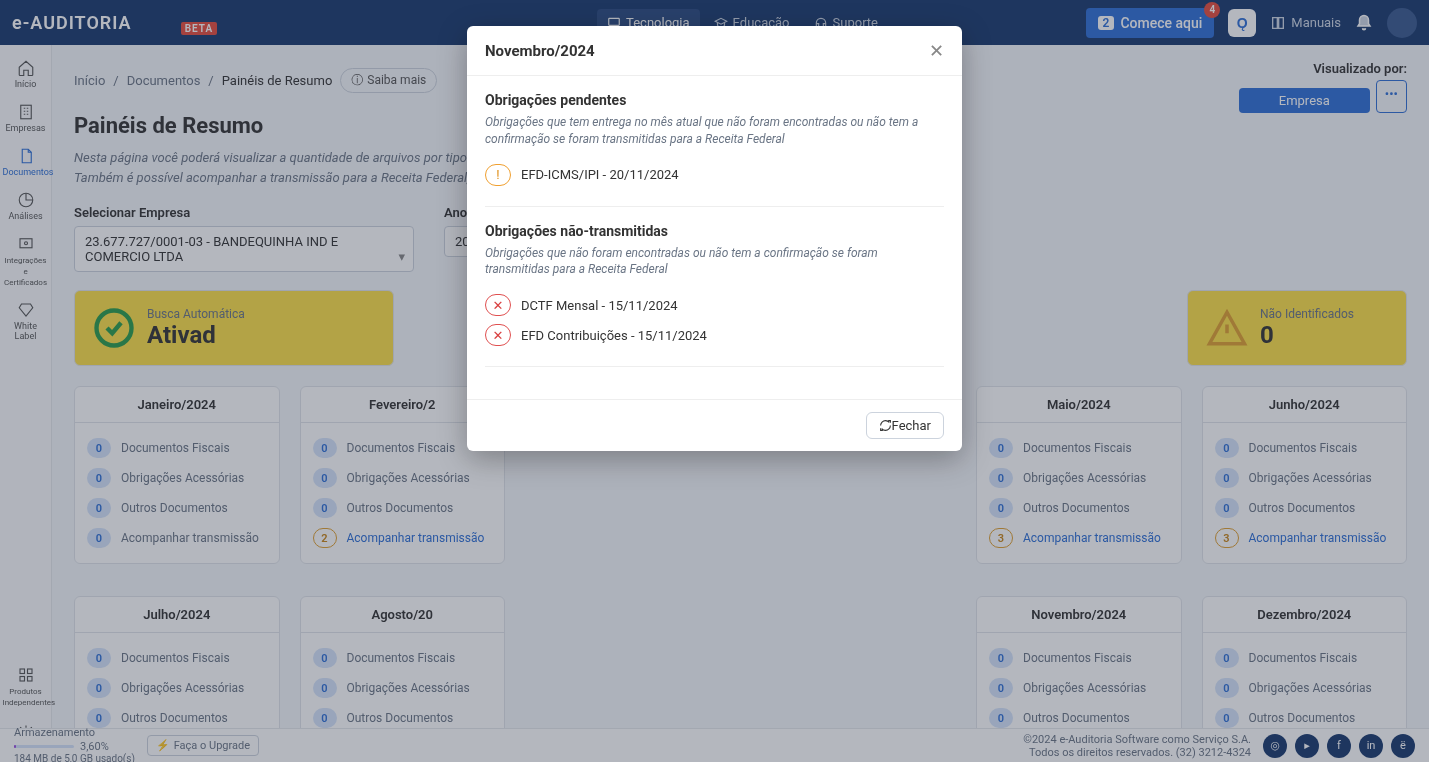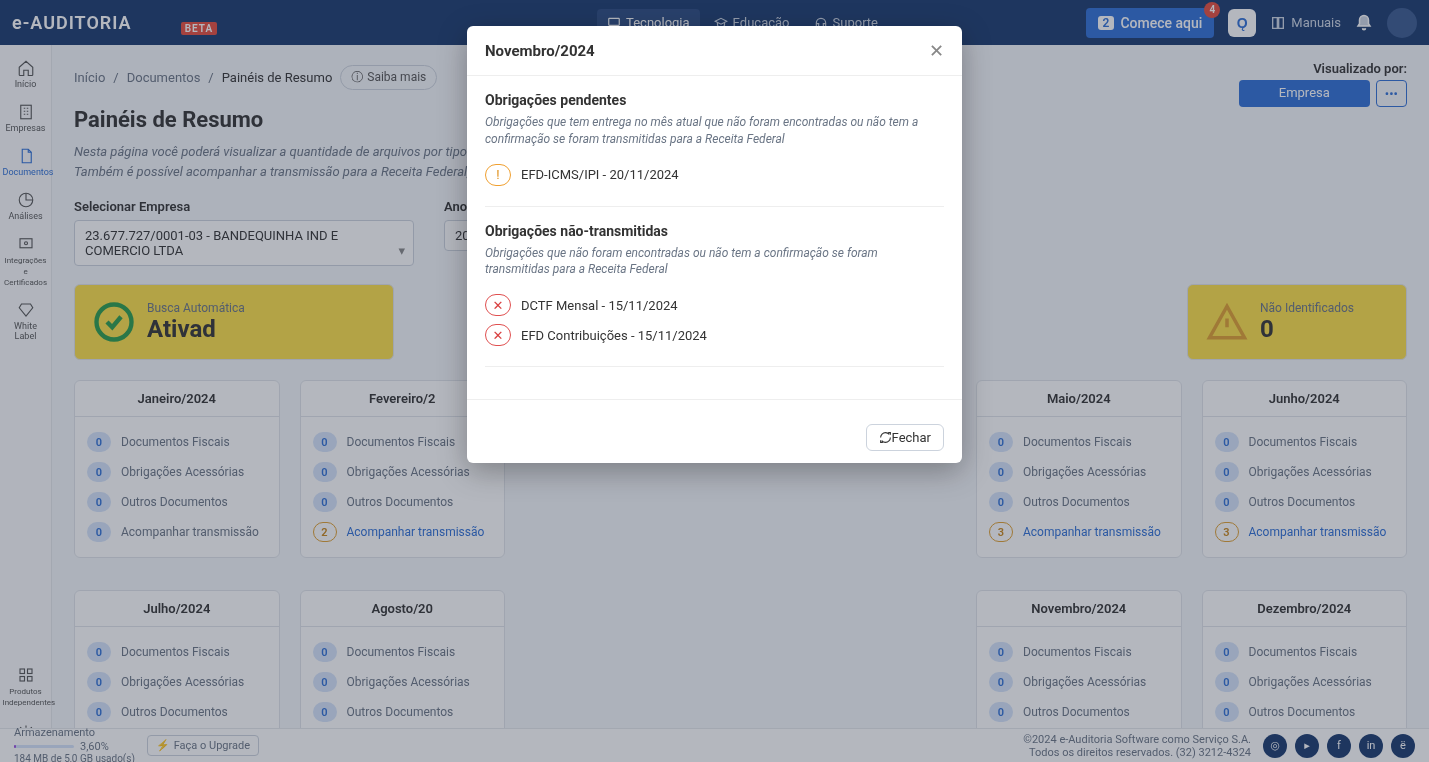--- a/index.html
+++ b/index.html
@@ -28,21 +28,21 @@
 .side-spacer { flex:1; }
 .side-bottom { padding-bottom:8px; }
 
 .main { flex:1; overflow:auto; padding:16px 22px; }
 .breadcrumb { display:flex; align-items:center; gap:8px; font-size:13px; color:#6a7585; margin-bottom:14px; }
 .breadcrumb a { color:#6a7585; text-decoration:none; cursor:pointer; }
 .breadcrumb .cur { color:#333; }
 .learn-more { border:1px solid #ccd3dd; border-radius:14px; padding:3px 10px; font-size:12px; display:flex; align-items:center; gap:4px; cursor:pointer; color:#555; }
 .viewed-by { margin-left:auto; font-size:13px; font-weight:600; }
 .crumb-row { display:flex; align-items:center; }
-.empresa-pill { background:#2e6fd6; color:#fff; padding:5px 40px; border-radius:4px; font-size:13px; cursor:pointer; }
+.empresa-pill { background:#2e6fd6; color:#fff; padding:5px 40px; border-radius:4px; font-size:13px; cursor:pointer;margin-top:8px; }
 .empresa-wrap { display:flex; gap:6px; margin-top:4px; }
 .empdots { border:1px solid #2e6fd6; color:#2e6fd6; border-radius:4px; padding:5px 8px; cursor:pointer; font-size:13px; }
 
 h1 { font-size:22px; font-weight:700; margin-bottom:10px; }
 .desc { font-size:13px; font-style:italic; color:#6a7585; line-height:1.5; margin-bottom:18px; max-width:900px; }
 
 .filters { display:flex; gap:30px; margin-bottom:18px; }
 .filter-col label { font-size:13px; font-weight:600; display:block; margin-bottom:6px; }
 .select { border:1px solid #ccd3dd; border-radius:4px; padding:7px 28px 7px 10px; font-size:13px; background:#fff; cursor:pointer; position:relative; }
 .select.w-lg { width:340px; }
@@ -84,21 +84,21 @@
 .modal-close { margin-left:auto; cursor:pointer; color:#888; font-size:18px; }
 .modal-body { padding:16px 18px; flex:1; overflow:auto; }
 .sec-title { font-size:14px; font-weight:700; margin-bottom:6px; }
 .sec-desc { font-size:12px; font-style:italic; color:#6a7585; line-height:1.4; margin-bottom:12px; }
 .ob-row { display:flex; align-items:center; gap:10px; padding:4px 0; font-size:13px; }
 .ob-icon { width:26px; height:22px; border-radius:11px; display:flex; align-items:center; justify-content:center; }
 .ob-icon.warn { border:1.5px solid #f0a030; color:#e0901a; }
 .ob-icon.err { border:1.5px solid #e05050; color:#d94040; }
 .modal hr { border:none; border-top:1px solid #eee; margin:16px 0; }
 .modal-ftr { padding:12px 18px; border-top:1px solid #eee; display:flex; justify-content:flex-end; }
-.close-btn { border:1px solid #ccd3dd; border-radius:6px; padding:5px 12px; cursor:pointer; display:flex; align-items:center; font-size:13px;margin-top:12px; }
+.close-btn { border:1px solid #ccd3dd; border-radius:6px; padding:5px 12px; cursor:pointer; display:flex; align-items:center; font-size:13px; }
 </style>
 </head>
 <body>
 
 <div class="topbar">
   <div class="logo">
     <span>e-AUDITORIA</span>
     <span class="beta">BETA</span>
   </div>
   <div class="topnav">

